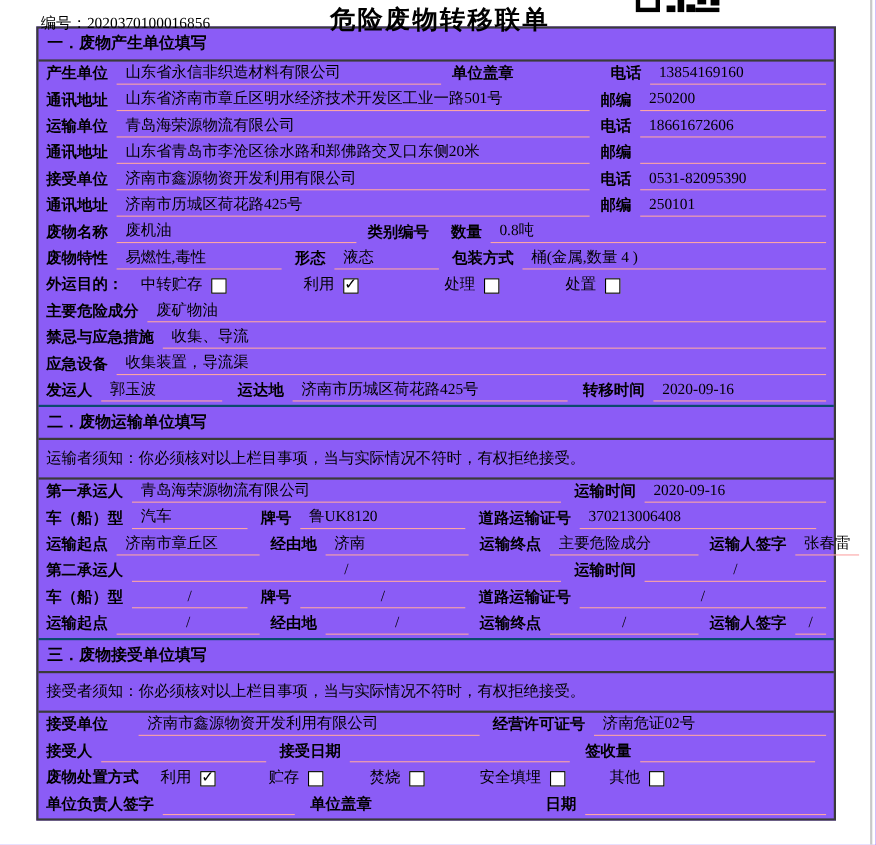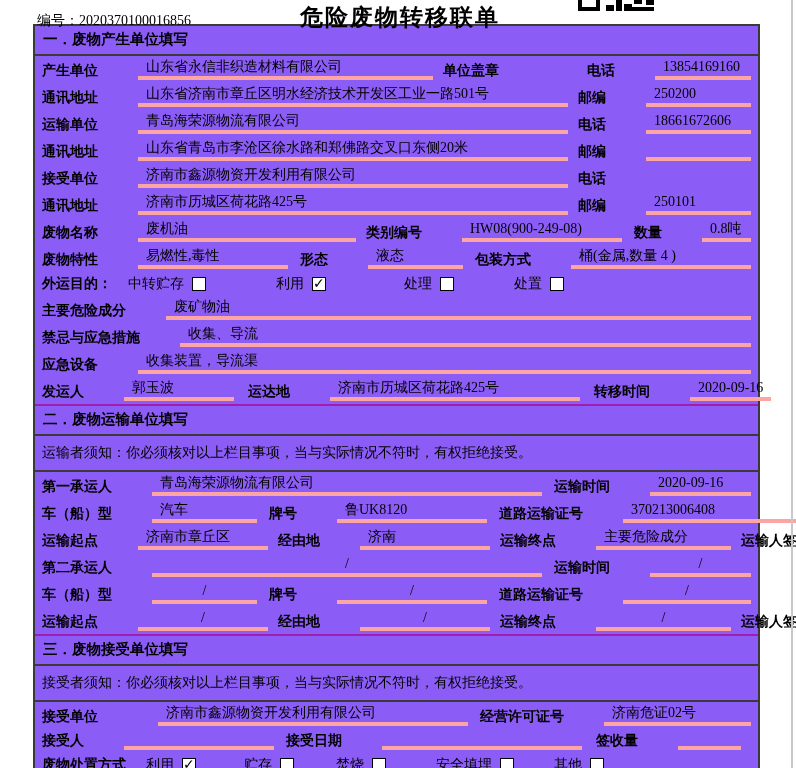--- a/index.html
+++ b/index.html
@@ -18,27 +18,27 @@
     font-size:23px;font-weight:bold;letter-spacing:2px;
   }
   .qr{position:absolute;left:578px;top:0;width:78px;height:11px;}
   .qr div{position:absolute;background:#000;}
   
   .sheet{margin-left:33px;width:727px;border:2px solid #3a3a3a;background:#8b5cf6;box-sizing:border-box;}
   .sec-h{
     font-family:"Liberation Sans","DejaVu Sans",sans-serif;
     font-weight:bold;font-size:14.5px;padding:4px 8px 5px;border-bottom:2px solid #3a3a3a;
   }
-  .sec-h.bt{border-top:2px solid #a21caf;}
+  .sec-h.bt{border-top:2px solid #0c4a6e;}
   .notice{padding:8px 7px;border-bottom:2px solid #3a3a3a;}
   .row{display:flex;align-items:flex-end;padding:1px 7px 3px;min-height:24px;box-sizing:border-box;}
   .lbl{white-space:nowrap;padding-right:8px;line-height:19px;font-weight:bold;}
   .val{
-    border-bottom:4px solid #fca5a5;padding:0 8px;white-space:nowrap;
-    min-height:19px;line-height:19px;box-sizing:border-box;margin-left:32px;
+    border-bottom:1px solid #fca5a5;padding:0 8px;white-space:nowrap;
+    min-height:19px;line-height:19px;box-sizing:border-box;
   }
   .grow{flex:1 1 auto;}
   .ctr{text-align:center;}
   .mr10{margin-right:10px;}
   .w95{flex:0 0 95px}.w105{flex:0 0 105px}.w110{flex:0 0 110px}.w120{flex:0 0 120px}
   .w130{flex:0 0 130px}.w135{flex:0 0 135px}.w150{flex:0 0 150px}.w160{flex:0 0 160px}
   .w200{flex:0 0 200px}.w215{flex:0 0 215px}.w218{flex:0 0 218px}.w250{flex:0 0 250px}
   .w295{flex:0 0 295px}.w310{flex:0 0 310px}.w390{flex:0 0 390px}.w430{flex:0 0 430px}
   .sp20{flex:0 0 20px}.sp80{flex:0 0 80px}.sp150{flex:0 0 150px}.spg{flex:1 1 auto}
   .opt{display:inline-flex;align-items:center;line-height:19px;}
@@ -105,34 +105,34 @@
     <span class="lbl">通讯地址</span>
     <span class="val w430">山东省青岛市李沧区徐水路和郑佛路交叉口东侧20米</span>
     <span class="lbl" style="padding-left:10px">邮编</span>
     <span class="val grow"></span>
   </div>
 
   <div class="row">
     <span class="lbl">接受单位</span>
     <span class="val w430">济南市鑫源物资开发利用有限公司</span>
     <span class="lbl" style="padding-left:10px">电话</span>
+    <span class="val grow">0531-82095390</span>
   </div>
 
   <div class="row">
     <span class="lbl">通讯地址</span>
     <span class="val w430">济南市历城区荷花路425号</span>
     <span class="lbl" style="padding-left:10px">邮编</span>
     <span class="val grow">250101</span>
   </div>
 
   <div class="row">
     <span class="lbl">废物名称</span>
     <span class="val w218">废机油</span>
     <span class="lbl" style="padding-left:10px">类别编号</span>
-    <span class="val w160">HW08(900-249-08)</span>
     <span class="lbl" style="padding-left:12px">数量</span>
     <span class="val grow">0.8吨</span>
   </div>
 
   <div class="row">
     <span class="lbl">废物特性</span>
     <span class="val w150">易燃性,毒性</span>
     <span class="lbl" style="padding-left:12px">形态</span>
     <span class="val w95">液态</span>
     <span class="lbl" style="padding-left:12px">包装方式</span>

